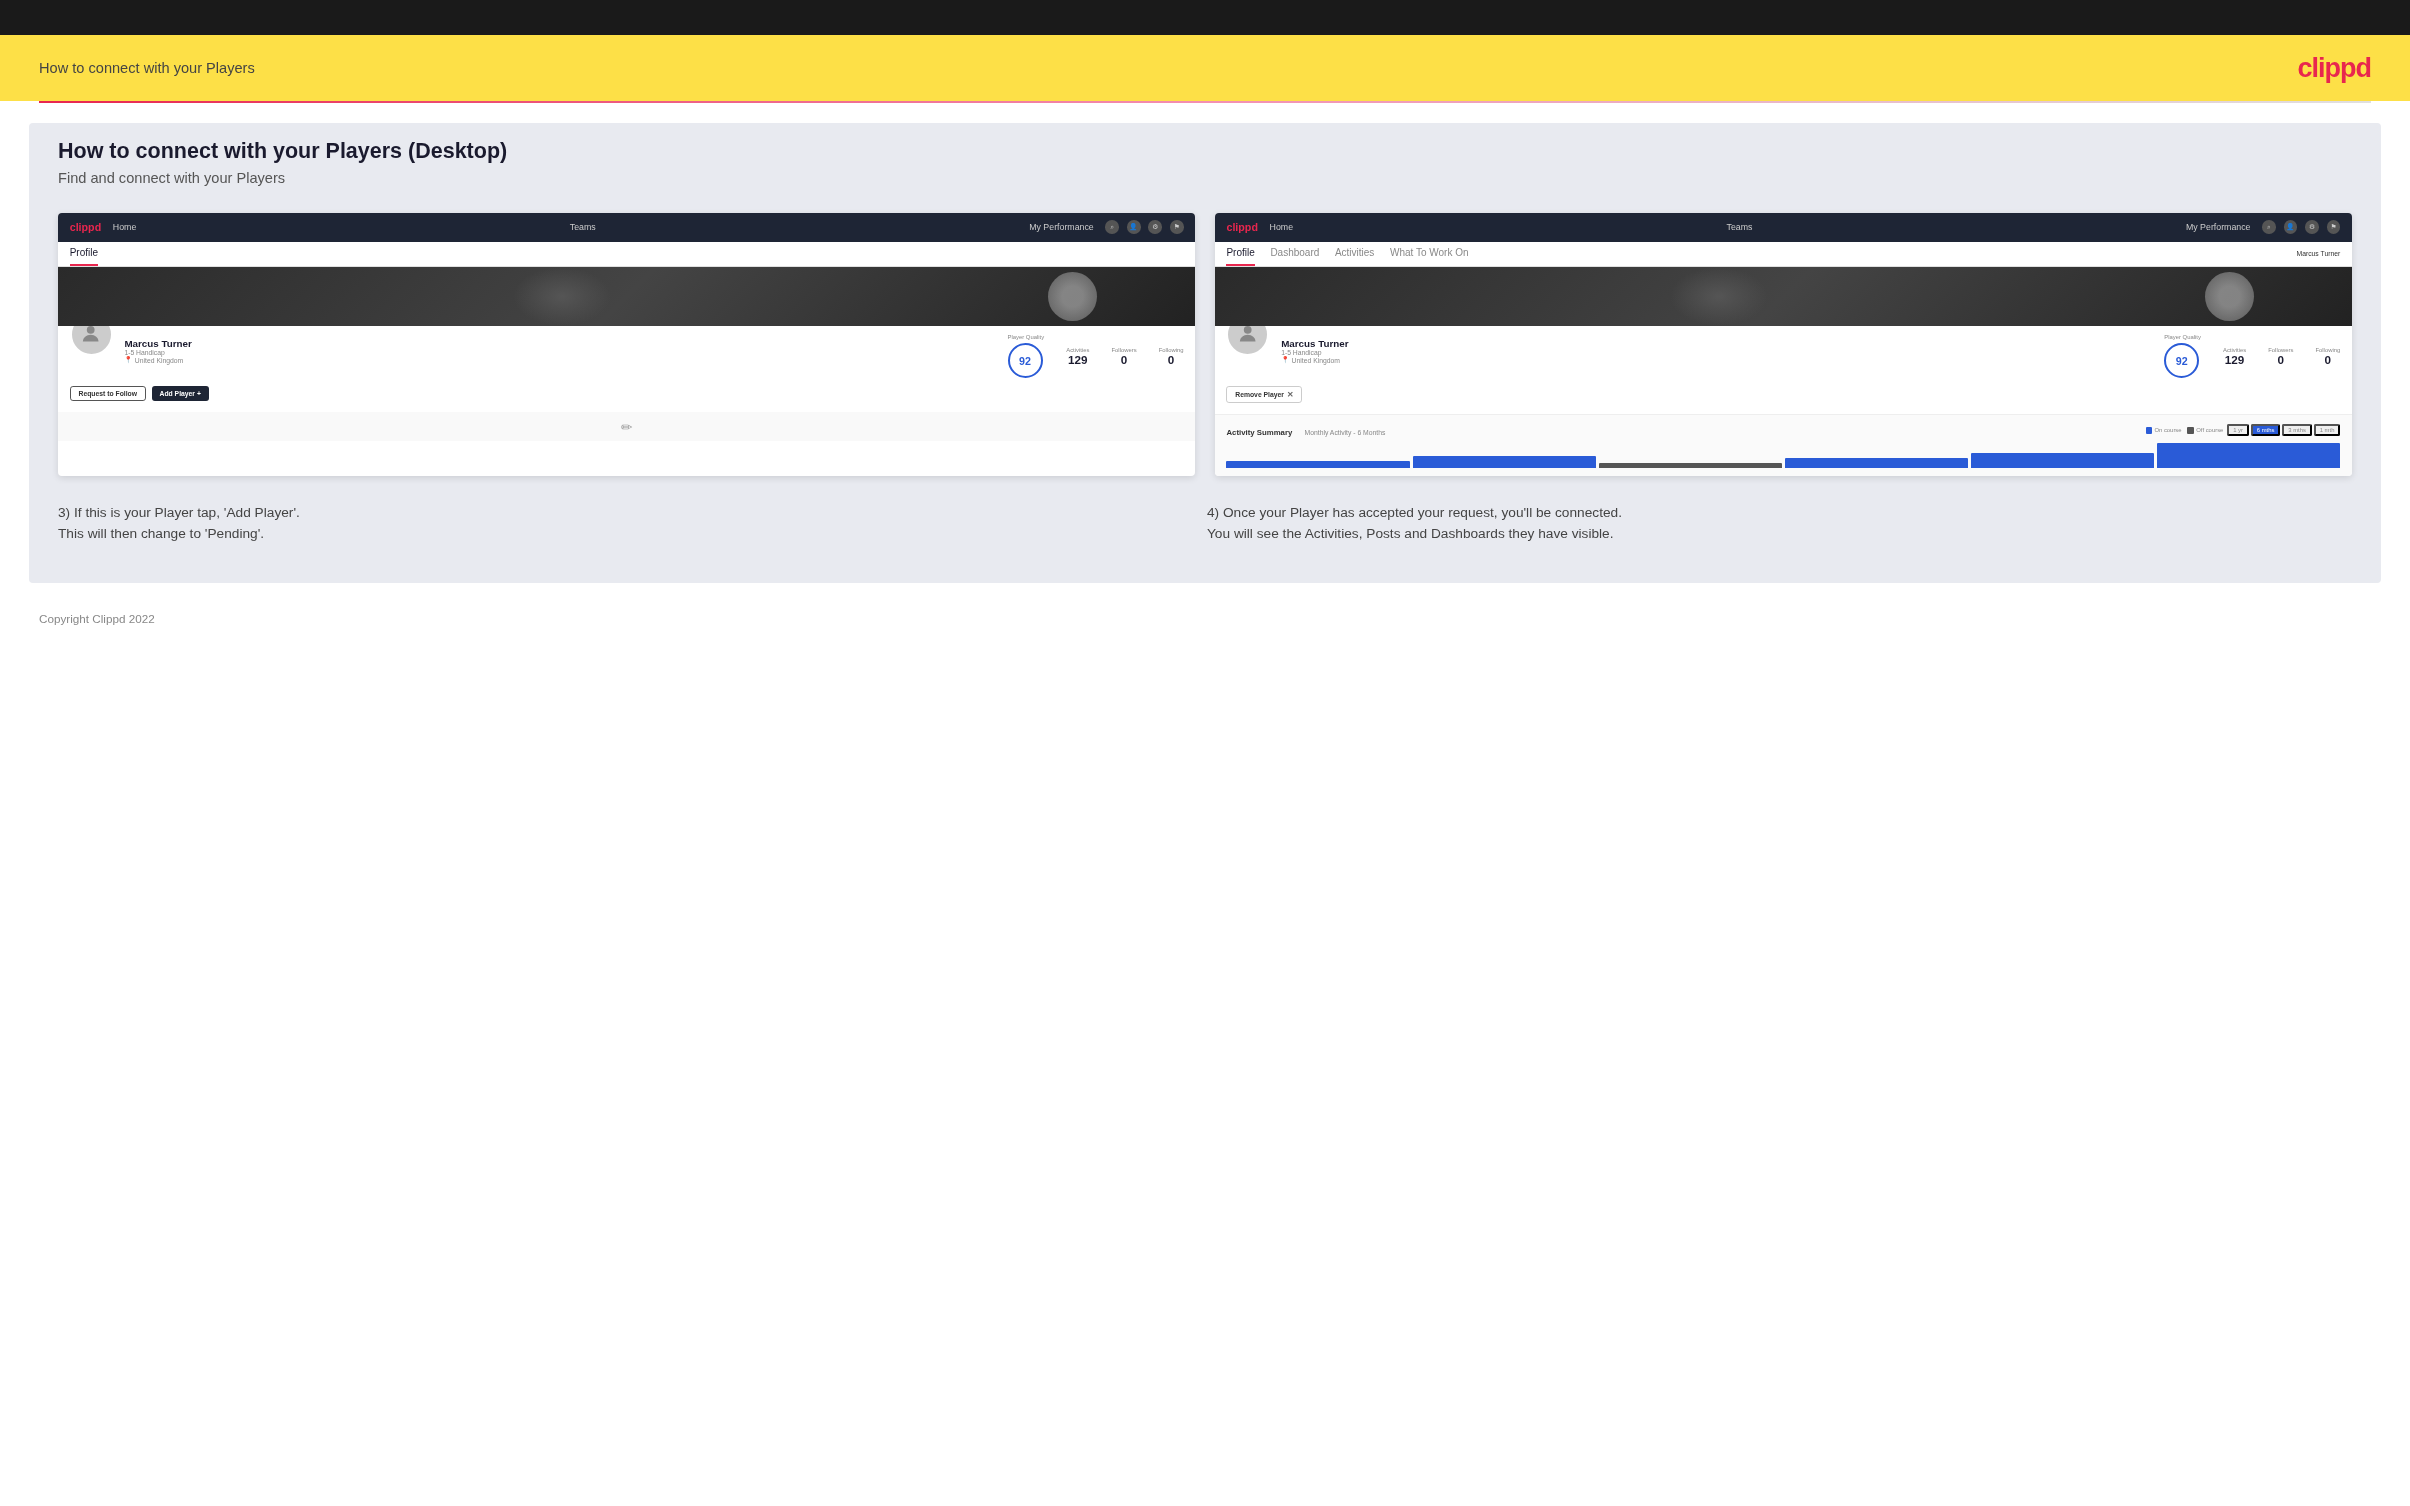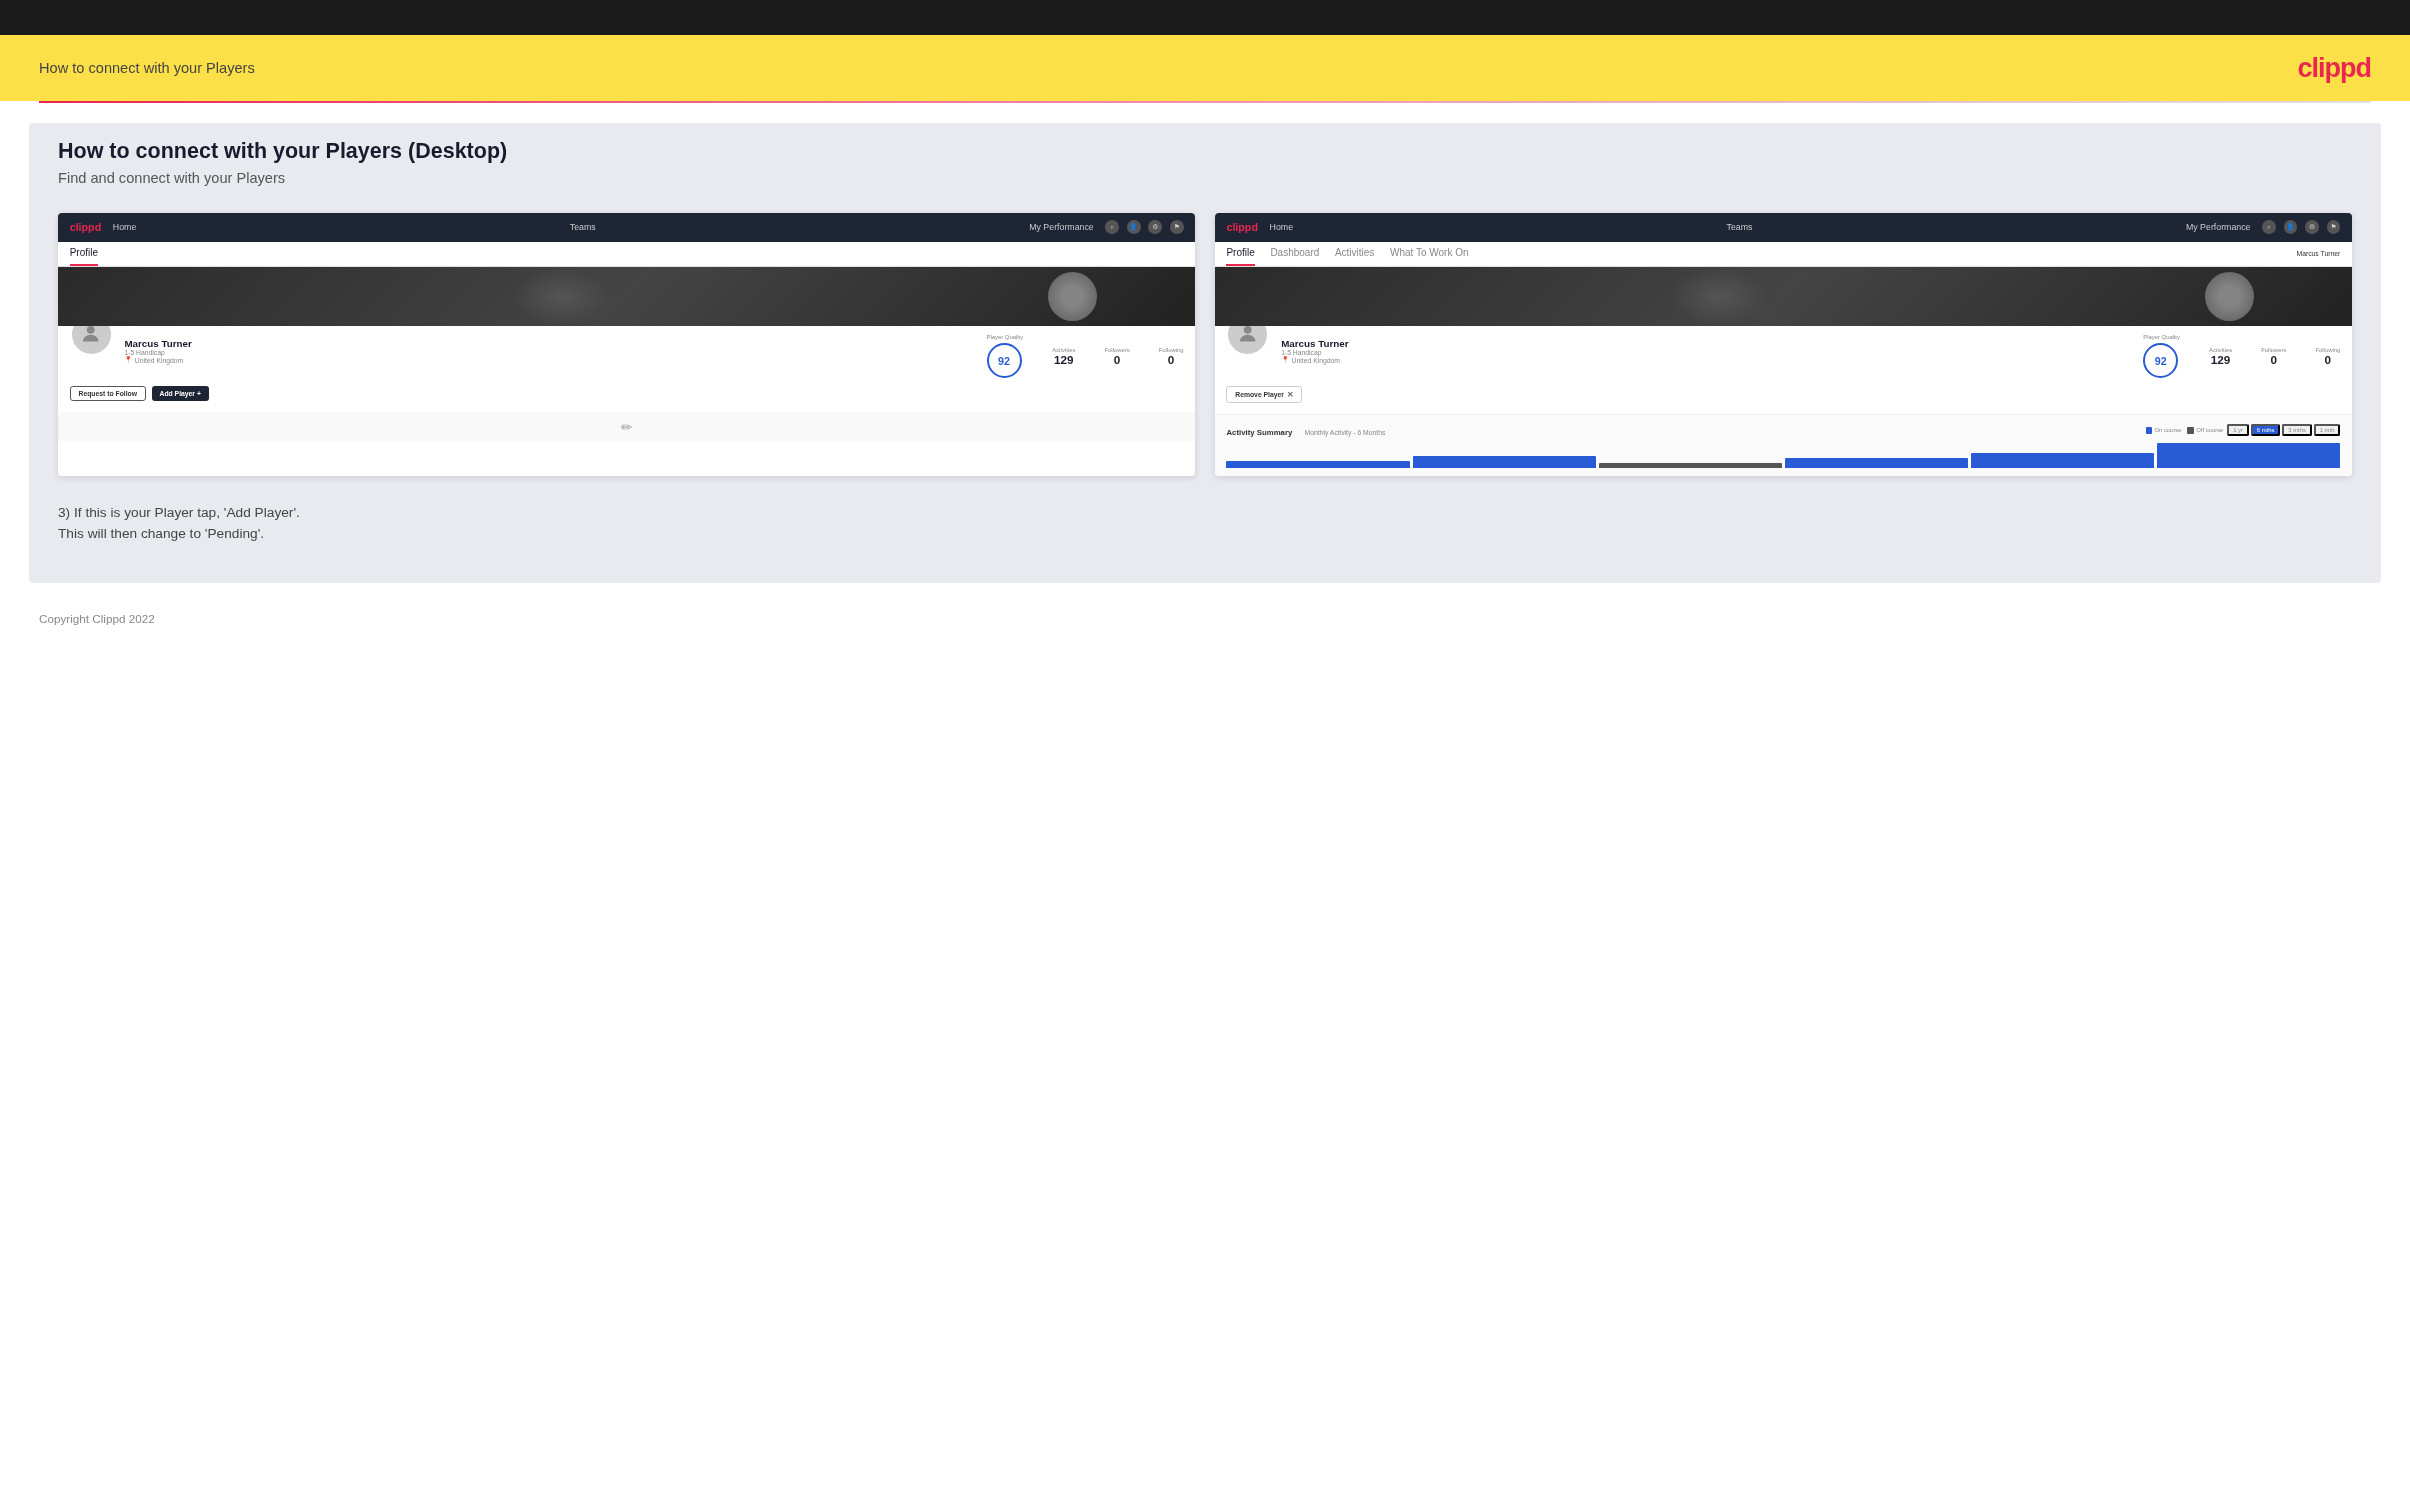--- a/index.html
+++ b/index.html
@@ -206,21 +206,21 @@
     }
     .mock-player-location {
       font-size: 6.8px;
       color: #888;
       display: flex;
       align-items: center;
       gap: 2px;
     }
     .mock-stats-row {
       display: flex;
-      gap: 29px;
+      gap: 22px;
       margin-left: auto;
       align-items: center;
     }
     .mock-stat {
       text-align: center;
     }
     .mock-stat-label {
       font-size: 5.9px;
       color: #888;
     }
@@ -610,20 +610,24 @@
       </div>
     </div>
 
   </div>
 
   <div class="captions-row">
     <div class="caption">
       <span style="white-space: pre-line;">3) If this is your Player tap, 'Add Player'.
 This will then change to 'Pending'.</span>
     </div>
+    <div class="caption">
+      <span style="white-space: pre-line;">4) Once your Player has accepted your request, you'll be connected.
+You will see the Activities, Posts and Dashboards they have visible.</span>
+    </div>
   </div>
 
 </div>
 
 <div class="footer">
   <span>Copyright Clippd 2022</span>
 </div>
 
 
 </body></html>

